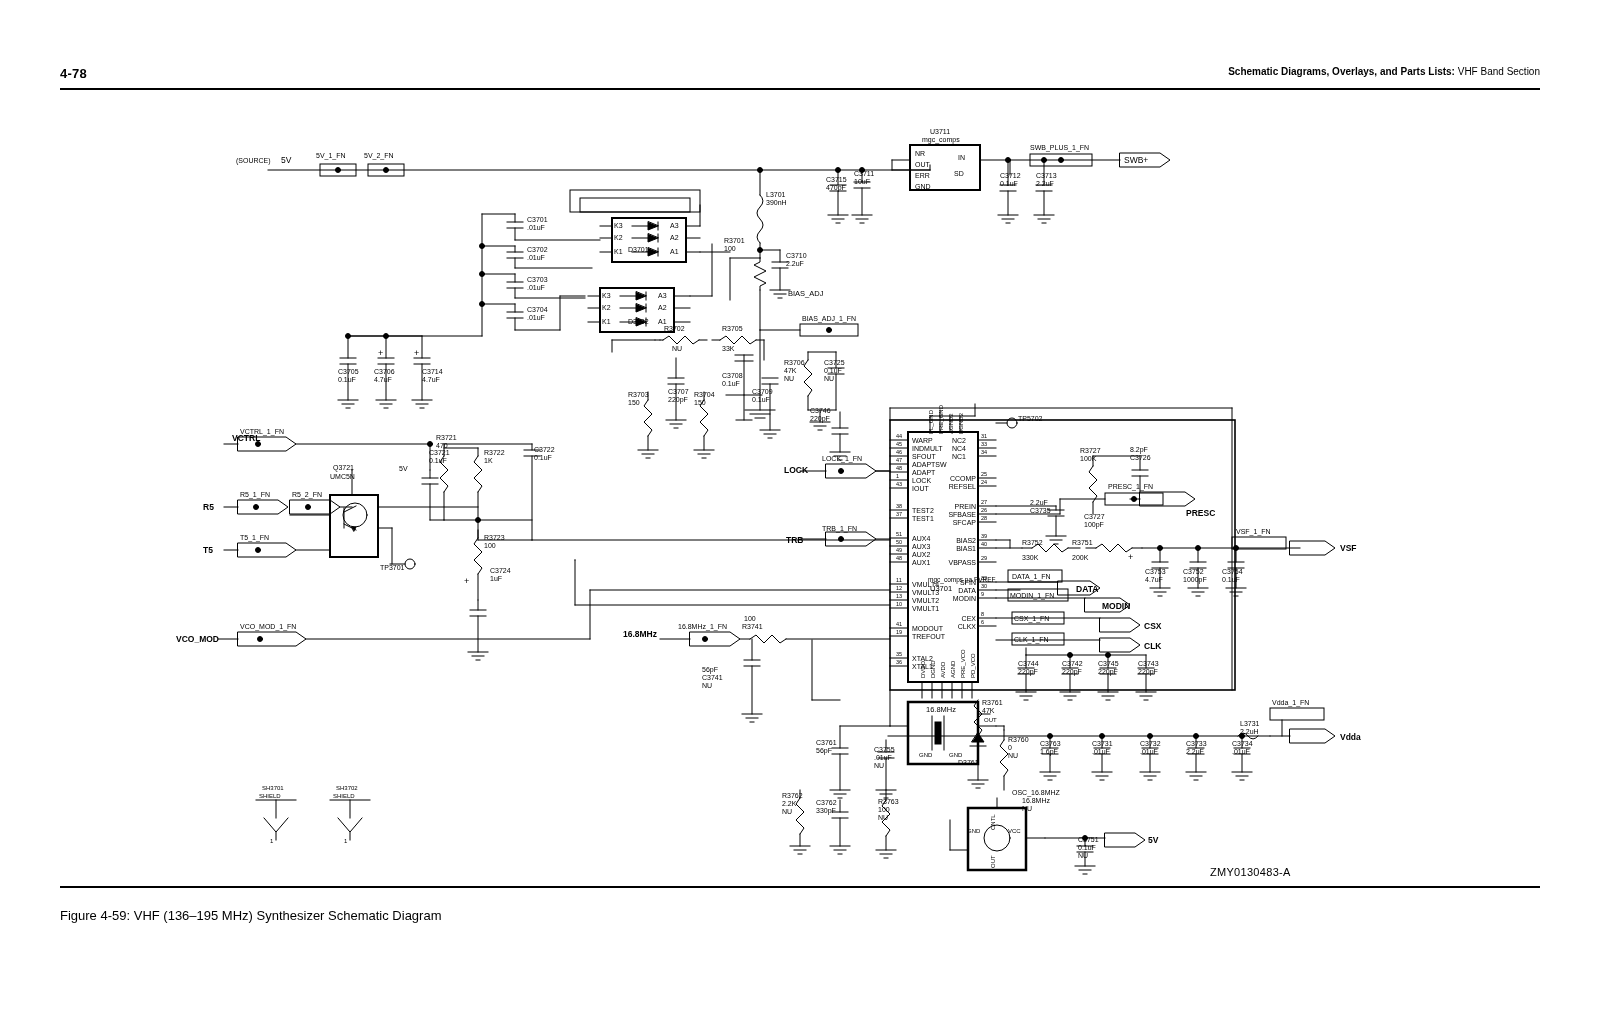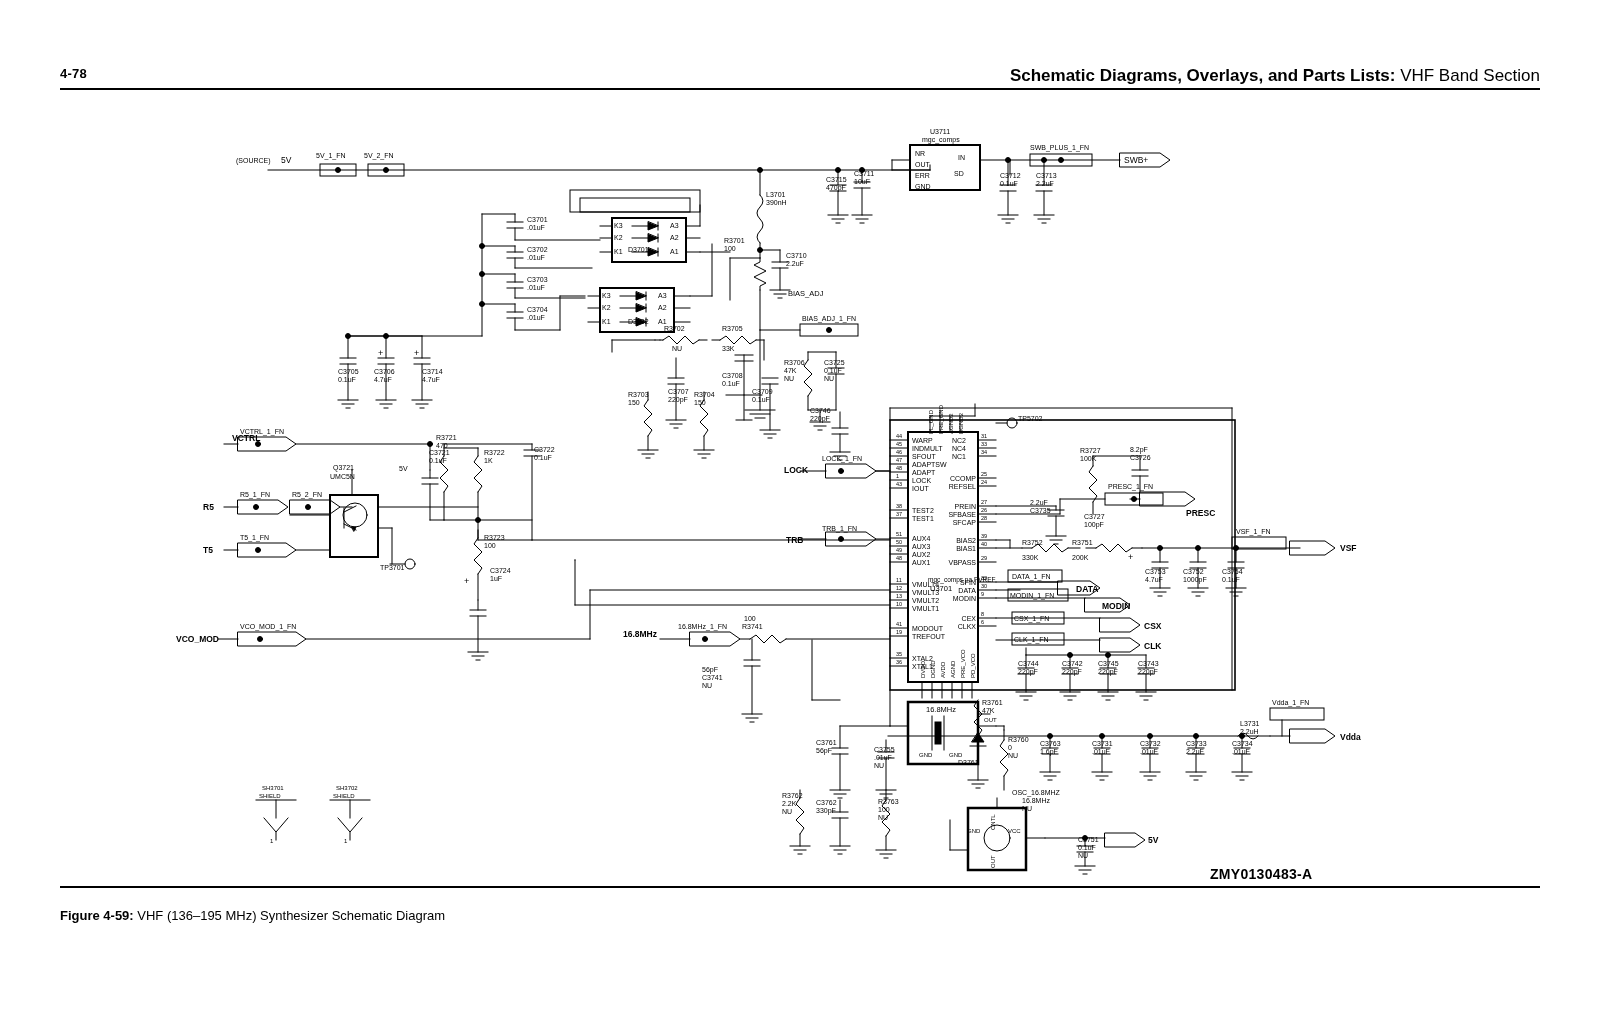--- a/index.html
+++ b/index.html
@@ -1,26 +1,26 @@
 <!DOCTYPE html>
 <html><head>
 <meta charset="utf-8">
 <style>
   html,body{margin:0;padding:0;background:#ffffff;}
   body{width:1600px;height:1035px;position:relative;font-family:"Liberation Sans",sans-serif;color:#000;}
   .page{position:absolute;left:0;top:0;width:1600px;height:1035px;overflow:hidden;}
   .hdr-left{position:absolute;left:60px;top:66px;font-size:13px;font-weight:bold;letter-spacing:.2px;}
-  .hdr-right{position:absolute;right:60px;top:66px;font-size:17px;text-align:right;}
+  .hdr-right{position:absolute;right:60px;top:66px;font-size:10px;text-align:right;}
   .hdr-right b{font-weight:bold;}
   .rule{position:absolute;left:60px;right:60px;height:2px;background:#000;}
   .rule.top{top:88px;}
   .rule.bot{top:886px;}
   .caption{position:absolute;left:60px;top:908px;font-size:13px;}
-  .caption b{font-weight:bold;}
-  .docid{position:absolute;left:1210px;top:866px;font-size:14px;letter-spacing:.3px;font-weight:bold;}
+  .caption b{font-weight:normal;}
+  .docid{position:absolute;left:1210px;top:866px;font-size:11px;letter-spacing:.3px;}
   svg.sch{position:absolute;left:0;top:0;width:1600px;height:1035px;}
   svg.sch text{font-family:"Liberation Sans",sans-serif;}
 </style>
 </head>
 <body>
 
 <div class="page">
 
   <div class="hdr-left">4-78</div>
   <div class="hdr-right">

